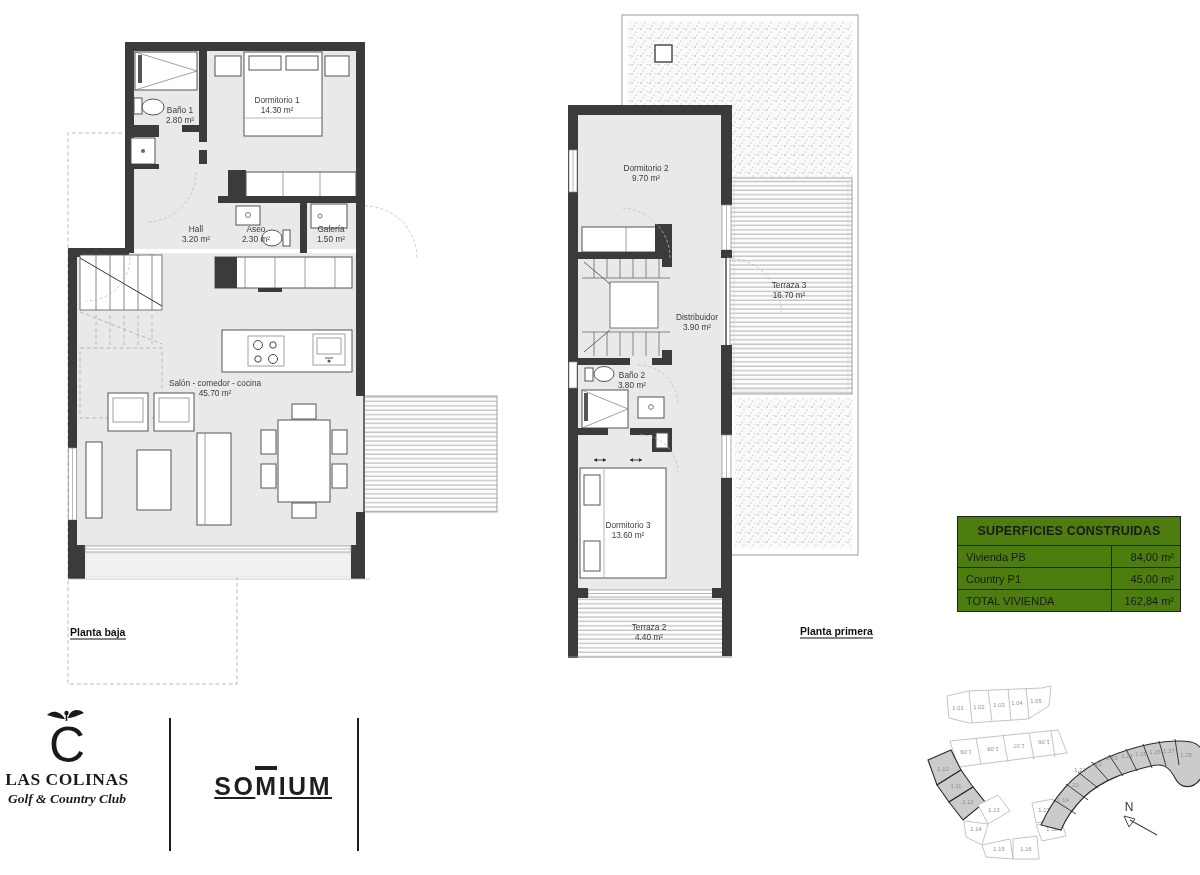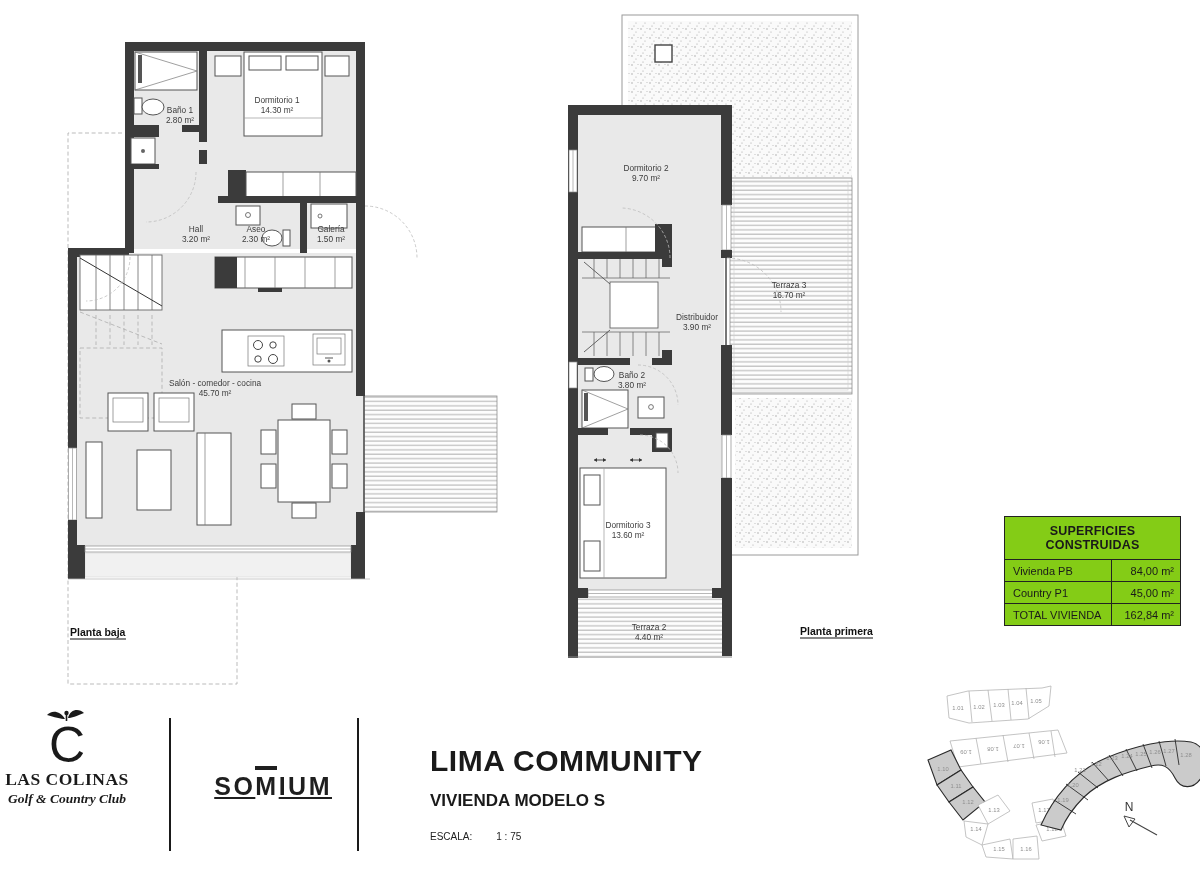--- a/index.html
+++ b/index.html
@@ -14,21 +14,21 @@
   .thin{fill:none;stroke:#777;stroke-width:0.7;}
   .tread{stroke:#6b6b6b;stroke-width:0.8;}
   .dash{fill:none;stroke:#b3b3b3;stroke-width:0.9;stroke-dasharray:4,2.6;}
   .arc{fill:none;stroke:#bdbdbd;stroke-width:0.8;stroke-dasharray:3,2.2;}
   .rlabel{font-size:8.3px;fill:#3c3c3c;text-anchor:middle;}
   .plabel{font-size:10.5px;font-weight:bold;fill:#111;}
   .win{fill:#fff;stroke:#8a8a8a;stroke-width:0.7;}
 
   
   .stable{position:absolute;left:957px;top:516px;width:224px;font-size:11px;}
-  .sbox{border:1.3px solid #222;background:#84cc16;margin-left:47px;}
+  .sbox{border:1.3px solid #222;background:#4d7c0f;}
   .sheader{text-align:center;font-weight:bold;font-size:12.5px;letter-spacing:0.2px;
            padding:7px 2px;border-bottom:1.3px solid #222;}
   .srow{display:flex;height:21px;align-items:center;}
   .srow + .srow{border-top:1.3px solid #222;}
   .slabel{flex:1;padding-left:8px;}
   .svalue{width:62px;text-align:right;padding-right:6px;border-left:1.3px solid #222;
           align-self:stretch;display:flex;align-items:center;justify-content:flex-end;}
   .sbox2{margin-top:8px;}
 
   
@@ -371,27 +371,20 @@
     <div class="lc-name">LAS COLINAS</div>
     <div class="lc-tag">Golf &amp; Country Club</div>
   </div>
 
   <div class="vdiv" style="left:169px;"></div>
 
   <div class="somium"><span>SO</span><span class="som-m">M</span><span>IUM</span></div>
 
   <div class="vdiv" style="left:357px;"></div>
 
-  <div class="titleblock">
-    <div class="t1">LIMA COMMUNITY</div>
-    <div class="t2">VIVIENDA MODELO S</div>
-    <div class="t3">
-      <span>ESCALA:</span><span class="t3v">1 : 75</span>
-    </div>
-  </div>
 
   <svg style="left:920px;top:678px" width="280" height="197" viewBox="0 0 280 197">
 
     <g>
       <path class="plot" d="M27,18 L48,13 L122,10 L131,8 L129,28 L108,41 L49,45 L29,40 Z"></path>
       <line x1="49" y1="13" x2="52" y2="44" stroke="#b5b5b5" stroke-width="0.8"></line>
       <line x1="68" y1="12" x2="72" y2="43" stroke="#b5b5b5" stroke-width="0.8"></line>
       <line x1="88" y1="11" x2="91" y2="42" stroke="#b5b5b5" stroke-width="0.8"></line>
       <line x1="106" y1="10" x2="109" y2="41" stroke="#b5b5b5" stroke-width="0.8"></line>
       <text class="plotlab" x="38" y="32">1.01</text>

